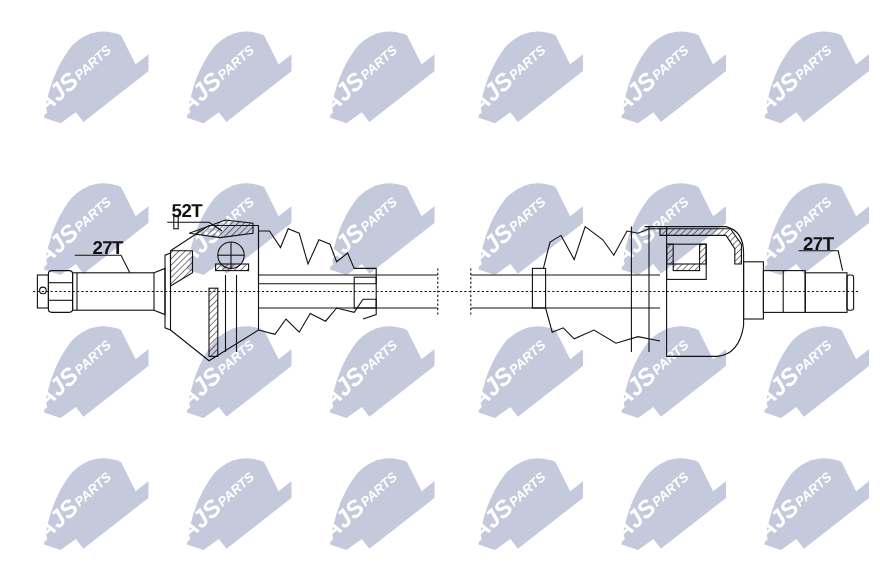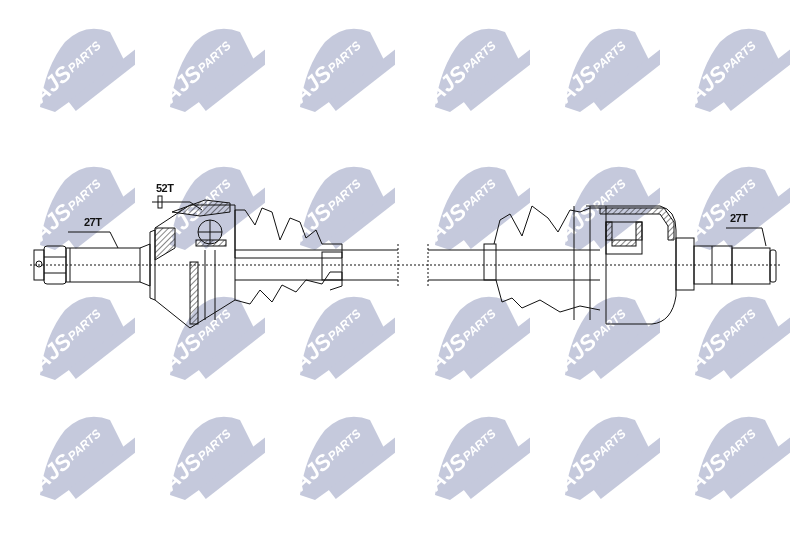--- a/index.html
+++ b/index.html
@@ -1,21 +1,21 @@
 <!DOCTYPE html>
 <html><head>
 <meta charset="utf-8">
 <style>
   html,body{margin:0;padding:0;background:#ffffff;}
   body{width:800px;height:533px;overflow:hidden;position:relative;font-family:"Liberation Sans",sans-serif;}
   .wm{position:absolute;width:110px;height:100px;}
   .wm svg{width:100%;height:100%;}
   .wm-text{font-family:"Liberation Sans",sans-serif;font-weight:bold;font-style:italic;fill:#ffffff;}
   #drawing{position:absolute;left:0;top:0;width:800px;height:533px;}
-  .label{position:absolute;font-family:"Liberation Sans",sans-serif;font-weight:bold;font-size:11px;color:#111;letter-spacing:-0.5px;}
+  .label{position:absolute;font-family:"Liberation Sans",sans-serif;font-weight:bold;font-size:17px;color:#111;letter-spacing:-0.5px;}
 </style>
 </head>
 <body>
 
 <div id="watermarks">
     <div class="wm" style="left: 25px; top: 22px;"><svg viewBox="0 0 110 100">
         <g fill="#c5c9dc">
           <path d="M40 20 Q60 0 85 10 L100 40 L30 90 L15 85 Q20 45 40 20 Z"></path>
           <rect x="-10" y="-6" width="130" height="12" transform="translate(55,78) rotate(-38)"></rect>
         </g>

